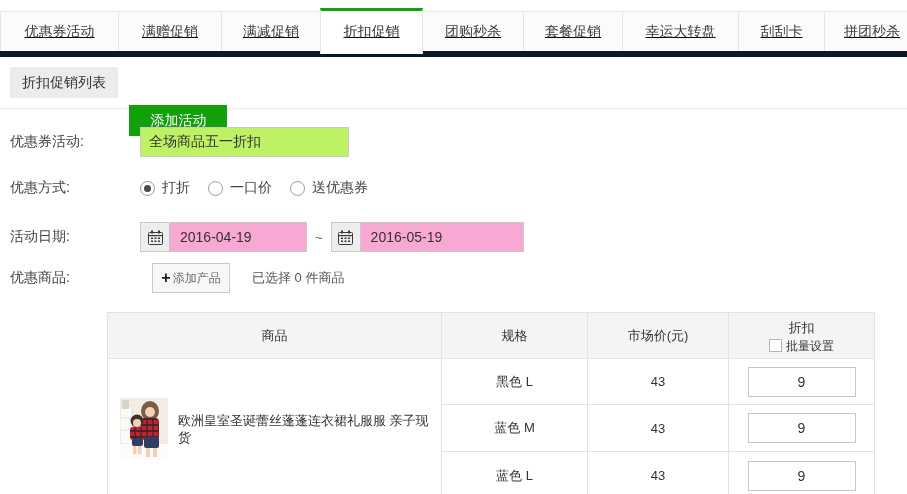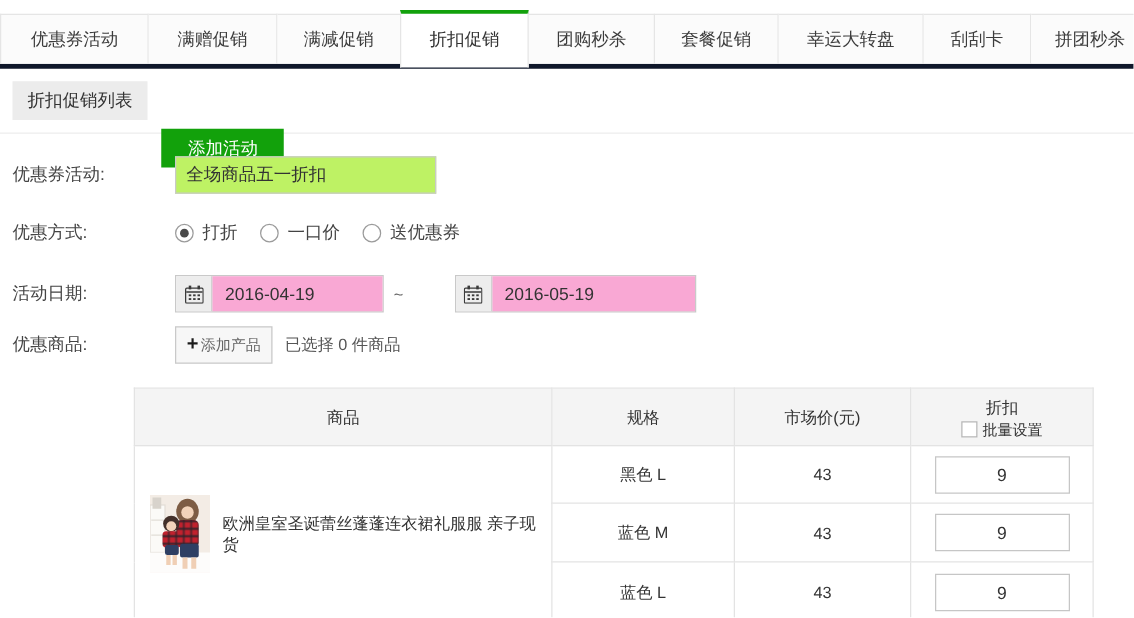--- a/index.html
+++ b/index.html
@@ -1,20 +1,20 @@
 <!DOCTYPE html>
 <html style="--accent-green: #12a10b;"><head>
 <meta charset="utf-8">
 <style>
   html,body{margin:0;padding:0;background:#fff;}
   body{font-family:"Liberation Sans","DejaVu Sans",sans-serif;-webkit-font-smoothing:antialiased;}
   .page{position:relative;width:907px;height:494px;background:#fff;overflow:hidden;}
 
   
-  .tabbar{display:flex;margin-top:8px;height:43px;border-bottom:4px solid #0f172a;}
+  .tabbar{display:flex;margin-top:8px;height:43px;border-bottom:6px solid #0f172a;text-decoration:underline;}
   .tab{flex:none;box-sizing:border-box;margin-top:3px;height:40px;line-height:38px;text-align:center;
        font-size:14px;color:#3c3c3c;background:#fbfbfb;border-top:1px solid #e5e5e5;border-right:1px solid #e5e5e5;cursor:pointer;}
   .tab:first-child{border-left:1px solid #e5e5e5;}
   .tab:nth-child(1){width:119px}.tab:nth-child(2){width:103px}.tab:nth-child(3){width:99px}
   .tab:nth-child(4){width:103px}.tab:nth-child(5){width:101px}.tab:nth-child(6){width:99px}
   .tab:nth-child(7){width:116px}.tab:nth-child(8){width:86px}.tab:nth-child(9){width:95px}
   .tab.active{margin-top:0;height:46px;border-top:3px solid var(--accent-green,#12a10b);background:#fff;
        position:relative;z-index:2;line-height:40px;border-left:1px solid #e5e5e5;margin-left:-1px;color:#333;}
 
   
@@ -22,34 +22,34 @@
   .btn-list{display:inline-block;height:31px;line-height:31px;padding:0 12px;background:#ececec;
        color:#333;font-size:14px;border:none;cursor:pointer;vertical-align:top;}
   .btn-add{display:inline-block;height:31px;line-height:31px;padding:0 21px;background:var(--accent-green,#12a10b);
        color:#fff;font-size:14px;border:none;cursor:pointer;margin-left:7px;vertical-align:top;margin-top:38px;}
 
   
   .form-row{display:flex;align-items:center;padding-left:10px;}
   .row-name{margin-top:18px;height:30px;}
   .row-method{margin-top:21px;height:20px;}
   .row-dates{margin-top:24px;height:30px;}
-  .row-products{margin-top:11px;height:30px;}
+  .row-products{margin-top:11px;height:30px;gap:12px;}
   .flabel{width:130px;flex:none;font-size:14px;color:#444;}
   .name-input{box-sizing:border-box;width:209px;height:30px;border:1px solid #c9c9c9;padding:0 8px;
        font-size:14px;color:#333;font-family:inherit;background:#bef264;}
 
   .radio-item{display:inline-flex;align-items:center;margin-right:18px;cursor:pointer;}
   .radio{box-sizing:border-box;width:15px;height:15px;border:1px solid #9b9b9b;border-radius:50%;background:#fff;
        position:relative;flex:none;}
   .radio.checked::after{content:'';position:absolute;left:3px;top:3px;right:3px;bottom:3px;border-radius:50%;background:#4a4a4a;}
   .radio-label{margin-left:7px;font-size:14px;color:#444;}
 
   .date-group{display:flex;box-sizing:border-box;height:30px;border:1px solid #c9c9c9;cursor:pointer;}
   .date-start{width:167px;}
-  .date-end{width:193px;margin-left:33px;}
+  .date-end{width:193px;}
   .date-icon{width:28px;flex:none;background:#ededed;border-right:1px solid #c9c9c9;display:flex;align-items:center;justify-content:center;}
   .date-text{flex:1;background:#f9a8d4;line-height:28px;padding-left:10px;font-size:14px;color:#333;}
   .tilde{margin:0 8px;color:#666;font-size:13px;}
 
   .btn-add-product{box-sizing:border-box;display:inline-flex;align-items:center;justify-content:center;
        width:78px;height:30px;border:1px solid #c9c9c9;background:#f7f7f7;cursor:pointer;font-family:inherit;}
   .plus{font-size:16px;font-weight:700;color:#1a1a1a;margin-right:2px;line-height:1;}
   .add-product-label{font-size:12px;color:#666;}
   .selected-count{margin-left:10px;font-size:13px;color:#555;}
 

